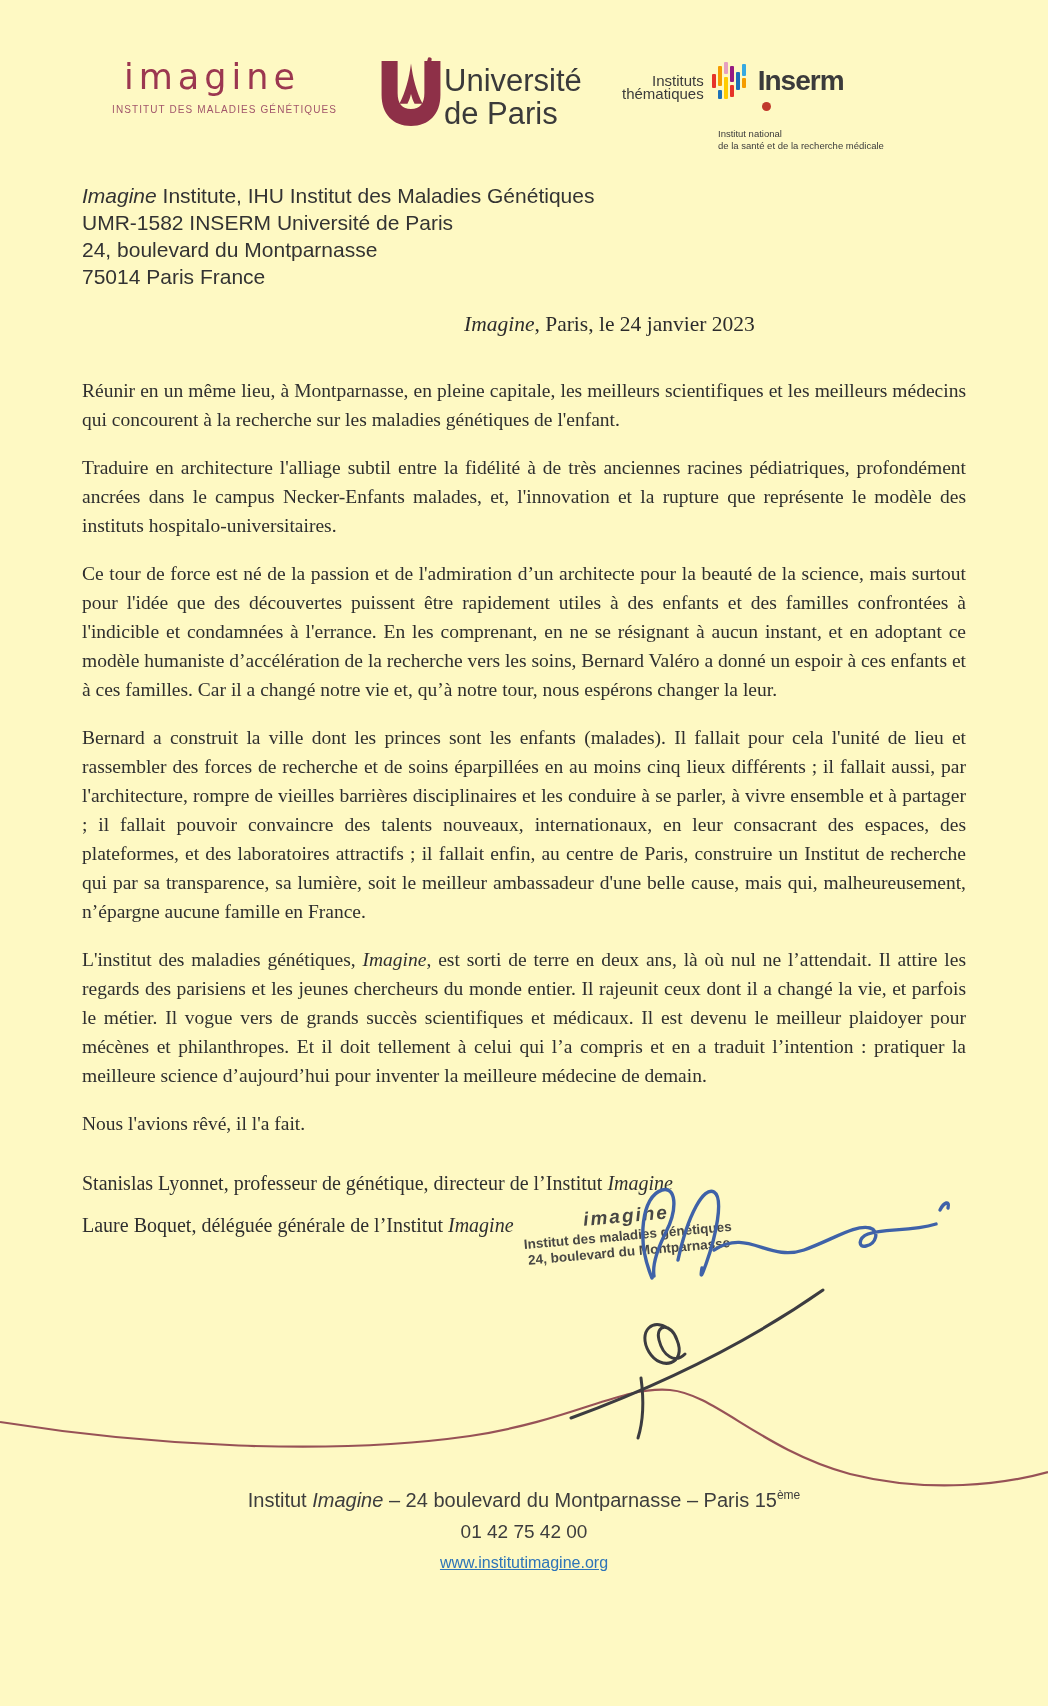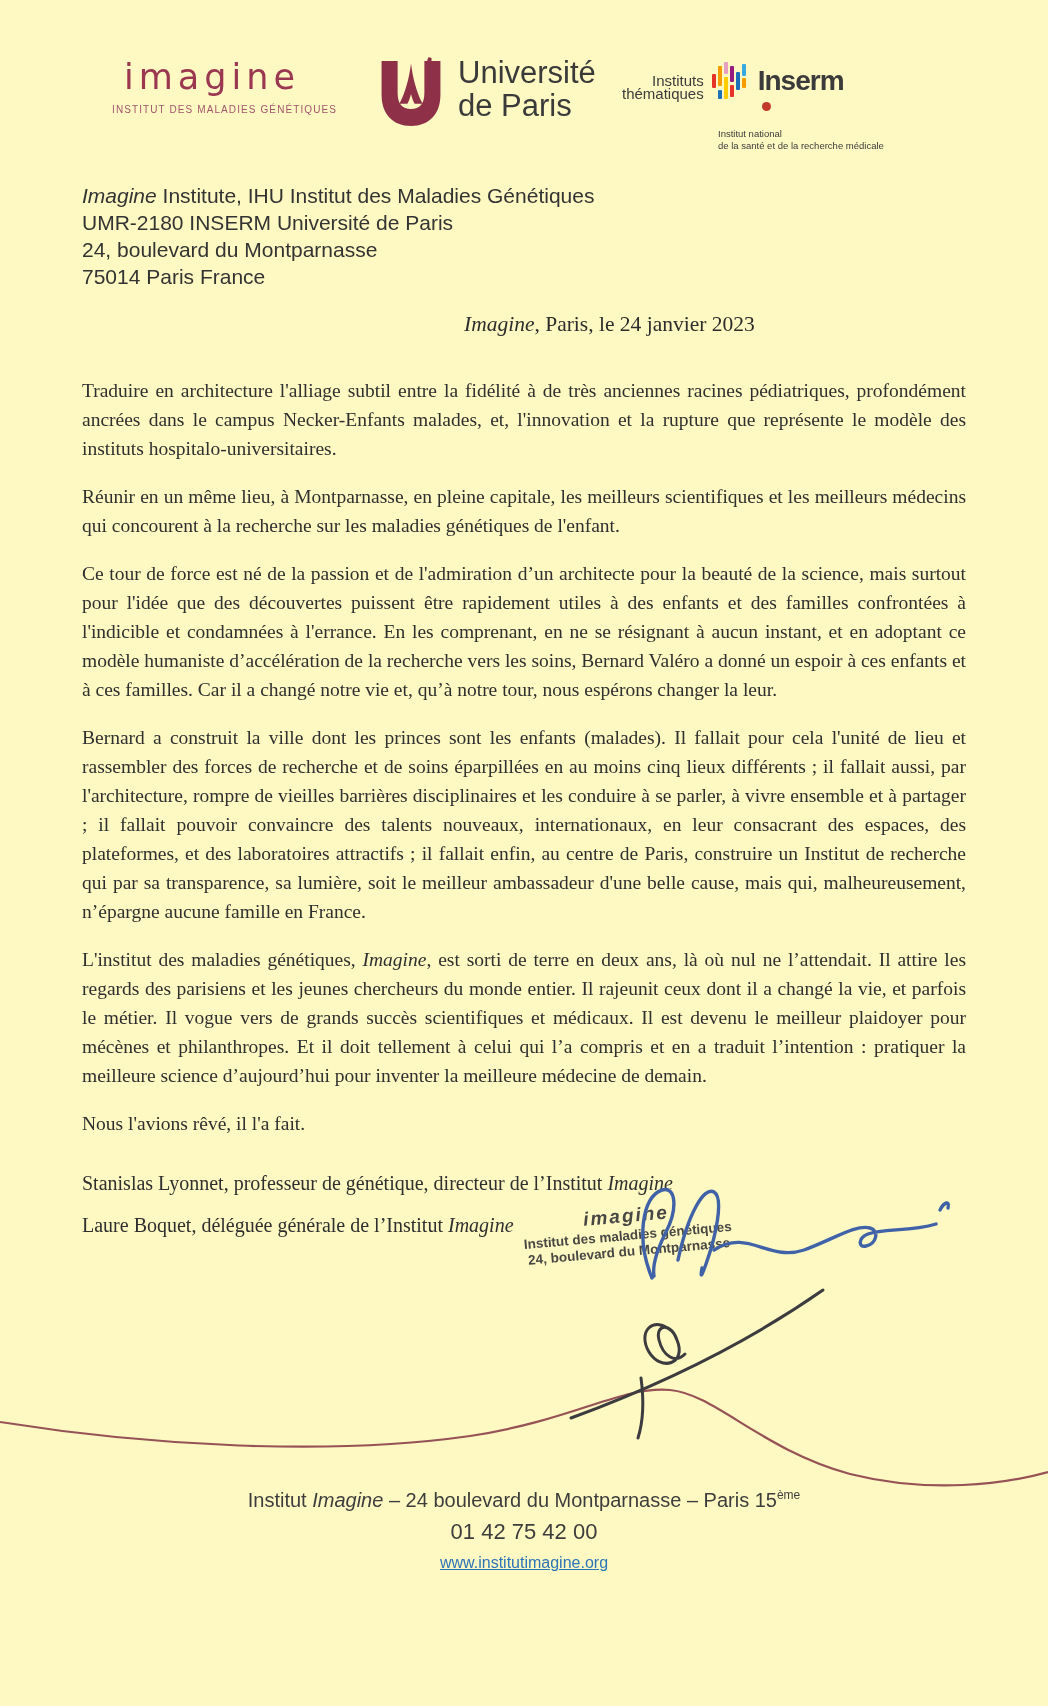--- a/index.html
+++ b/index.html
@@ -24,21 +24,21 @@
   
   .logo-imagine{position:absolute;left:112px;top:58px;width:200px;text-align:center;}
   .imagine-word{
     font-family:"DejaVu Sans", sans-serif;
     font-size:35px;letter-spacing:5px;color:#9b3750;line-height:38px;
   }
   .imagine-tag{
     font-family:"Liberation Sans", sans-serif;
     font-size:10px;letter-spacing:1.1px;color:#a2566b;margin-top:8px;white-space:nowrap;
   }
-  .logo-udp{position:absolute;left:378px;top:56px;display:flex;align-items:flex-start;gap:14px;}
+  .logo-udp{position:absolute;left:378px;top:56px;display:flex;align-items:flex-end;}
   .udp-text{font-family:"Liberation Sans", sans-serif;color:#3a3a3a;font-size:31px;line-height:33px;letter-spacing:0;}
   .logo-inserm{position:absolute;left:622px;top:60px;font-family:"Liberation Sans", sans-serif;color:var(--logo-gray);}
   .inserm-top{display:flex;align-items:flex-start;gap:8px;}
   .inserm-them{font-size:15px;font-weight:normal;text-align:right;line-height:13px;margin-top:14px;}
   .inserm-bars{position:relative;width:38px;height:48px;}
   .inserm-bars .bar{position:absolute;width:4px;border-radius:1px;}
   .inserm-name{position:relative;font-size:28px;font-weight:bold;letter-spacing:-1px;line-height:38px;margin-top:2px;}
   .inserm-dot{position:absolute;left:4px;top:40px;width:9px;height:9px;border-radius:50%;background:#c0392b;}
   .inserm-sub{font-size:9.5px;line-height:12px;margin-top:20px;margin-left:96px;white-space:nowrap;}
   
@@ -77,21 +77,21 @@
   .wave-svg path{stroke:var(--wave-red);stroke-width:2.2;fill:none;opacity:.9;}
   .udp-mark path, .udp-mark rect{fill:var(--maroon);}
   .udp-mark .tower{fill:var(--maroon);}
   
   .footer{
     position:absolute;left:0;top:1483px;width:100%;
     text-align:center;
     font-family:"Liberation Sans", sans-serif;
     color:#3d3d3d;font-size:20px;line-height:24px;
   }
-  .footer .phone{font-size:22px;margin-top:8px;}
+  .footer .phone{font-size:19px;margin-top:8px;}
   .footer a{color:var(--link-blue);text-decoration:underline;font-size:16px;display:inline-block;margin-top:7px;cursor:pointer;}
   sup{font-size:12px;}
 </style>
 </head>
 <body>
 
 <div class="page">
 
   <div class="logo-imagine">
     <div class="imagine-word">imagine</div>
@@ -134,32 +134,32 @@
       </div>
     </div>
     <div class="inserm-sub">
       <div>Institut national</div>
       <div>de la santé et de la recherche médicale</div>
     </div>
   </div>
 
   <div class="sender">
     <div><i>Imagine</i><span> Institute, IHU Institut des Maladies Génétiques</span></div>
-    <div>UMR-2180 INSERM Université de Paris</div>
+    <div>UMR-1582 INSERM Université de Paris</div>
     <div>24, boulevard du Montparnasse</div>
     <div>75014 Paris France</div>
   </div>
 
   <div class="dateline">
     <i>Imagine</i><span>, Paris, le 24 janvier 2023</span>
   </div>
 
   <div class="body-text">
+    <p>Réunir en un même lieu, à Montparnasse, en pleine capitale, les meilleurs scientifiques et les meilleurs médecins qui concourent à la recherche sur les maladies génétiques de l'enfant.</p>
     <p>Traduire en architecture l'alliage subtil entre la fidélité à de très anciennes racines pédiatriques, profondément ancrées dans le campus Necker-Enfants malades, et, l'innovation et la rupture que représente le modèle des instituts hospitalo-universitaires.</p>
-    <p>Réunir en un même lieu, à Montparnasse, en pleine capitale, les meilleurs scientifiques et les meilleurs médecins qui concourent à la recherche sur les maladies génétiques de l'enfant.</p>
     <p>Ce tour de force est né de la passion et de l'admiration d’un architecte pour la beauté de la science, mais surtout pour l'idée que des découvertes puissent être rapidement utiles à des enfants et des familles confrontées à l'indicible et condamnées à l'errance. En les comprenant, en ne se résignant à aucun instant, et en adoptant ce modèle humaniste d’accélération de la recherche vers les soins, Bernard Valéro a donné un espoir à ces enfants et à ces familles. Car il a changé notre vie et, qu’à notre tour, nous espérons changer la leur.</p>
     <p>Bernard a construit la ville dont les princes sont les enfants (malades). Il fallait pour cela l'unité de lieu et rassembler des forces de recherche et de soins éparpillées en au moins cinq lieux différents ; il fallait aussi, par l'architecture, rompre de vieilles barrières disciplinaires et les conduire à se parler, à vivre ensemble et à partager ; il fallait pouvoir convaincre des talents nouveaux, internationaux, en leur consacrant des espaces, des plateformes, et des laboratoires attractifs ; il fallait enfin, au centre de Paris, construire un Institut de recherche qui par sa transparence, sa lumière, soit le meilleur ambassadeur d'une belle cause, mais qui, malheureusement, n’épargne aucune famille en France.</p>
     <p><span>L'institut des maladies génétiques, </span><i>Imagine</i><span>, est sorti de terre en deux ans, là où nul ne l’attendait. Il attire les regards des parisiens et les jeunes chercheurs du monde entier. Il rajeunit ceux dont il a changé la vie, et parfois le métier. Il vogue vers de grands succès scientifiques et médicaux. Il est devenu le meilleur plaidoyer pour mécènes et philanthropes. Et il doit tellement à celui qui l’a compris et en a traduit l’intention : pratiquer la meilleure science d’aujourd’hui pour inventer la meilleure médecine de demain.</span></p>
     <p class="no-justify">Nous l'avions rêvé, il l'a fait.</p>
 
     <div class="sig-line sig-1">
       <span>Stanislas Lyonnet, professeur de génétique, directeur de l’Institut </span><i>Imagine</i>
     </div>
     <div class="sig-line sig-2">
       <span>Laure Boquet, déléguée générale de l’Institut </span><i>Imagine</i>

